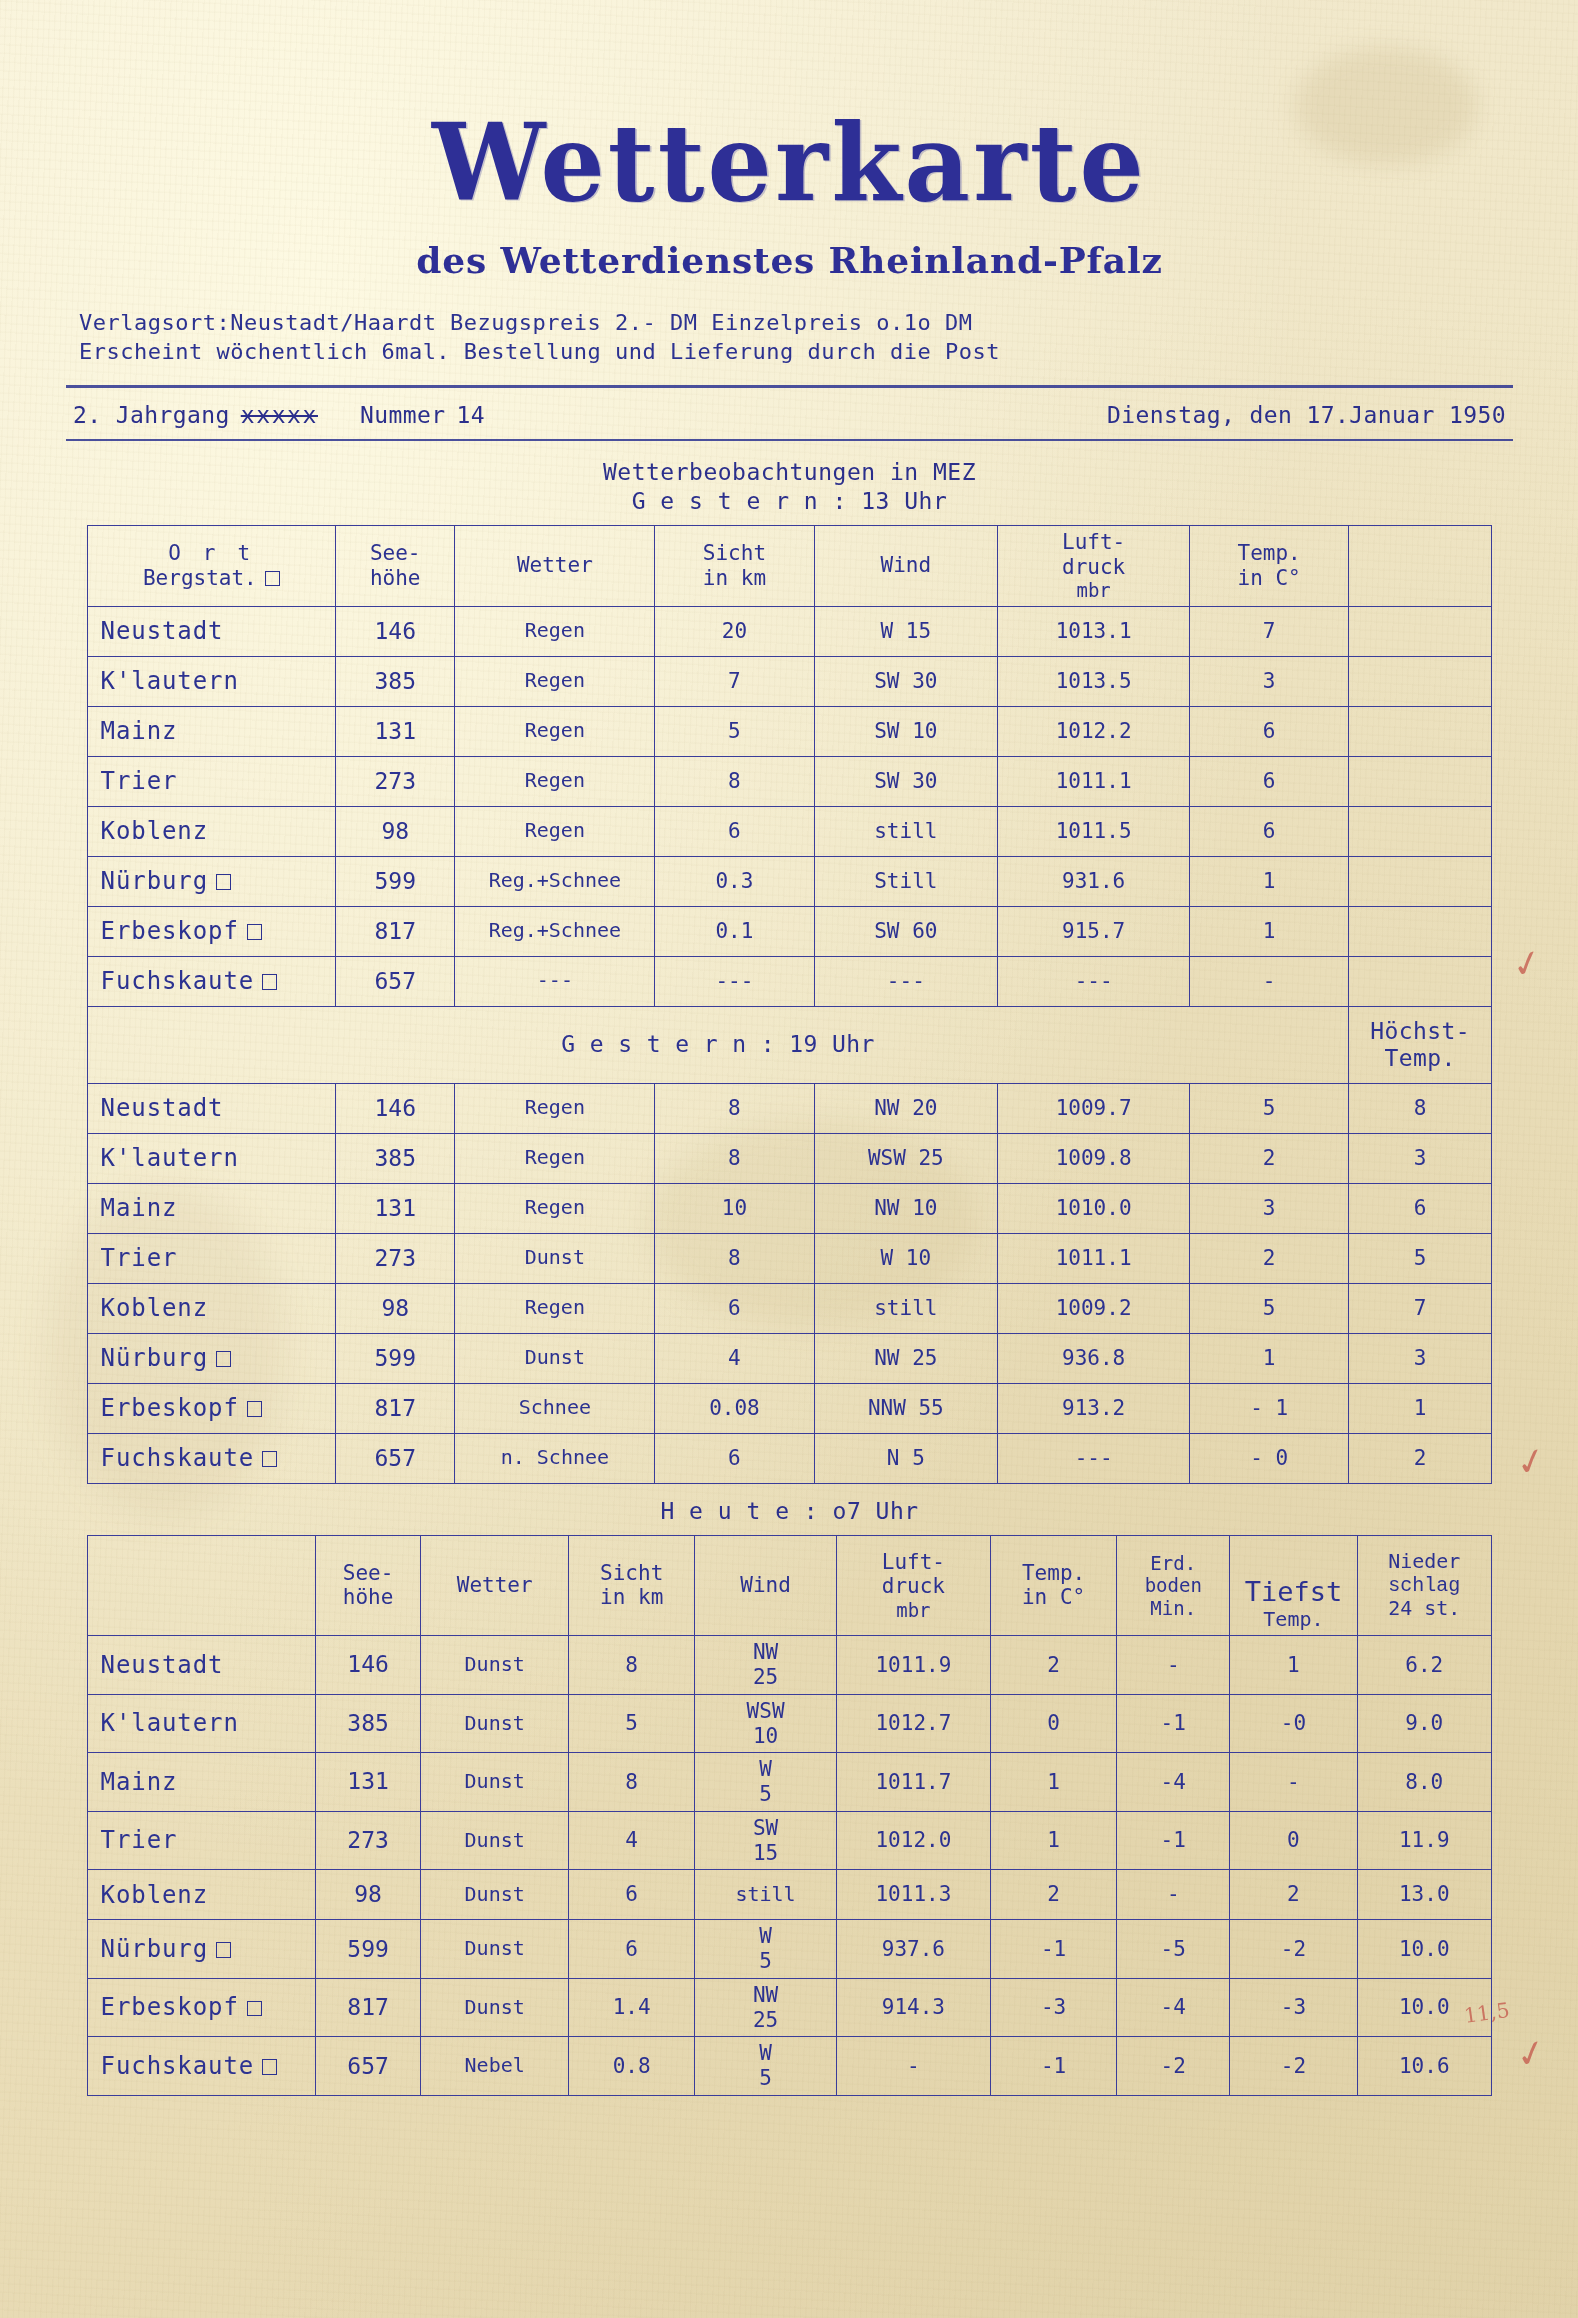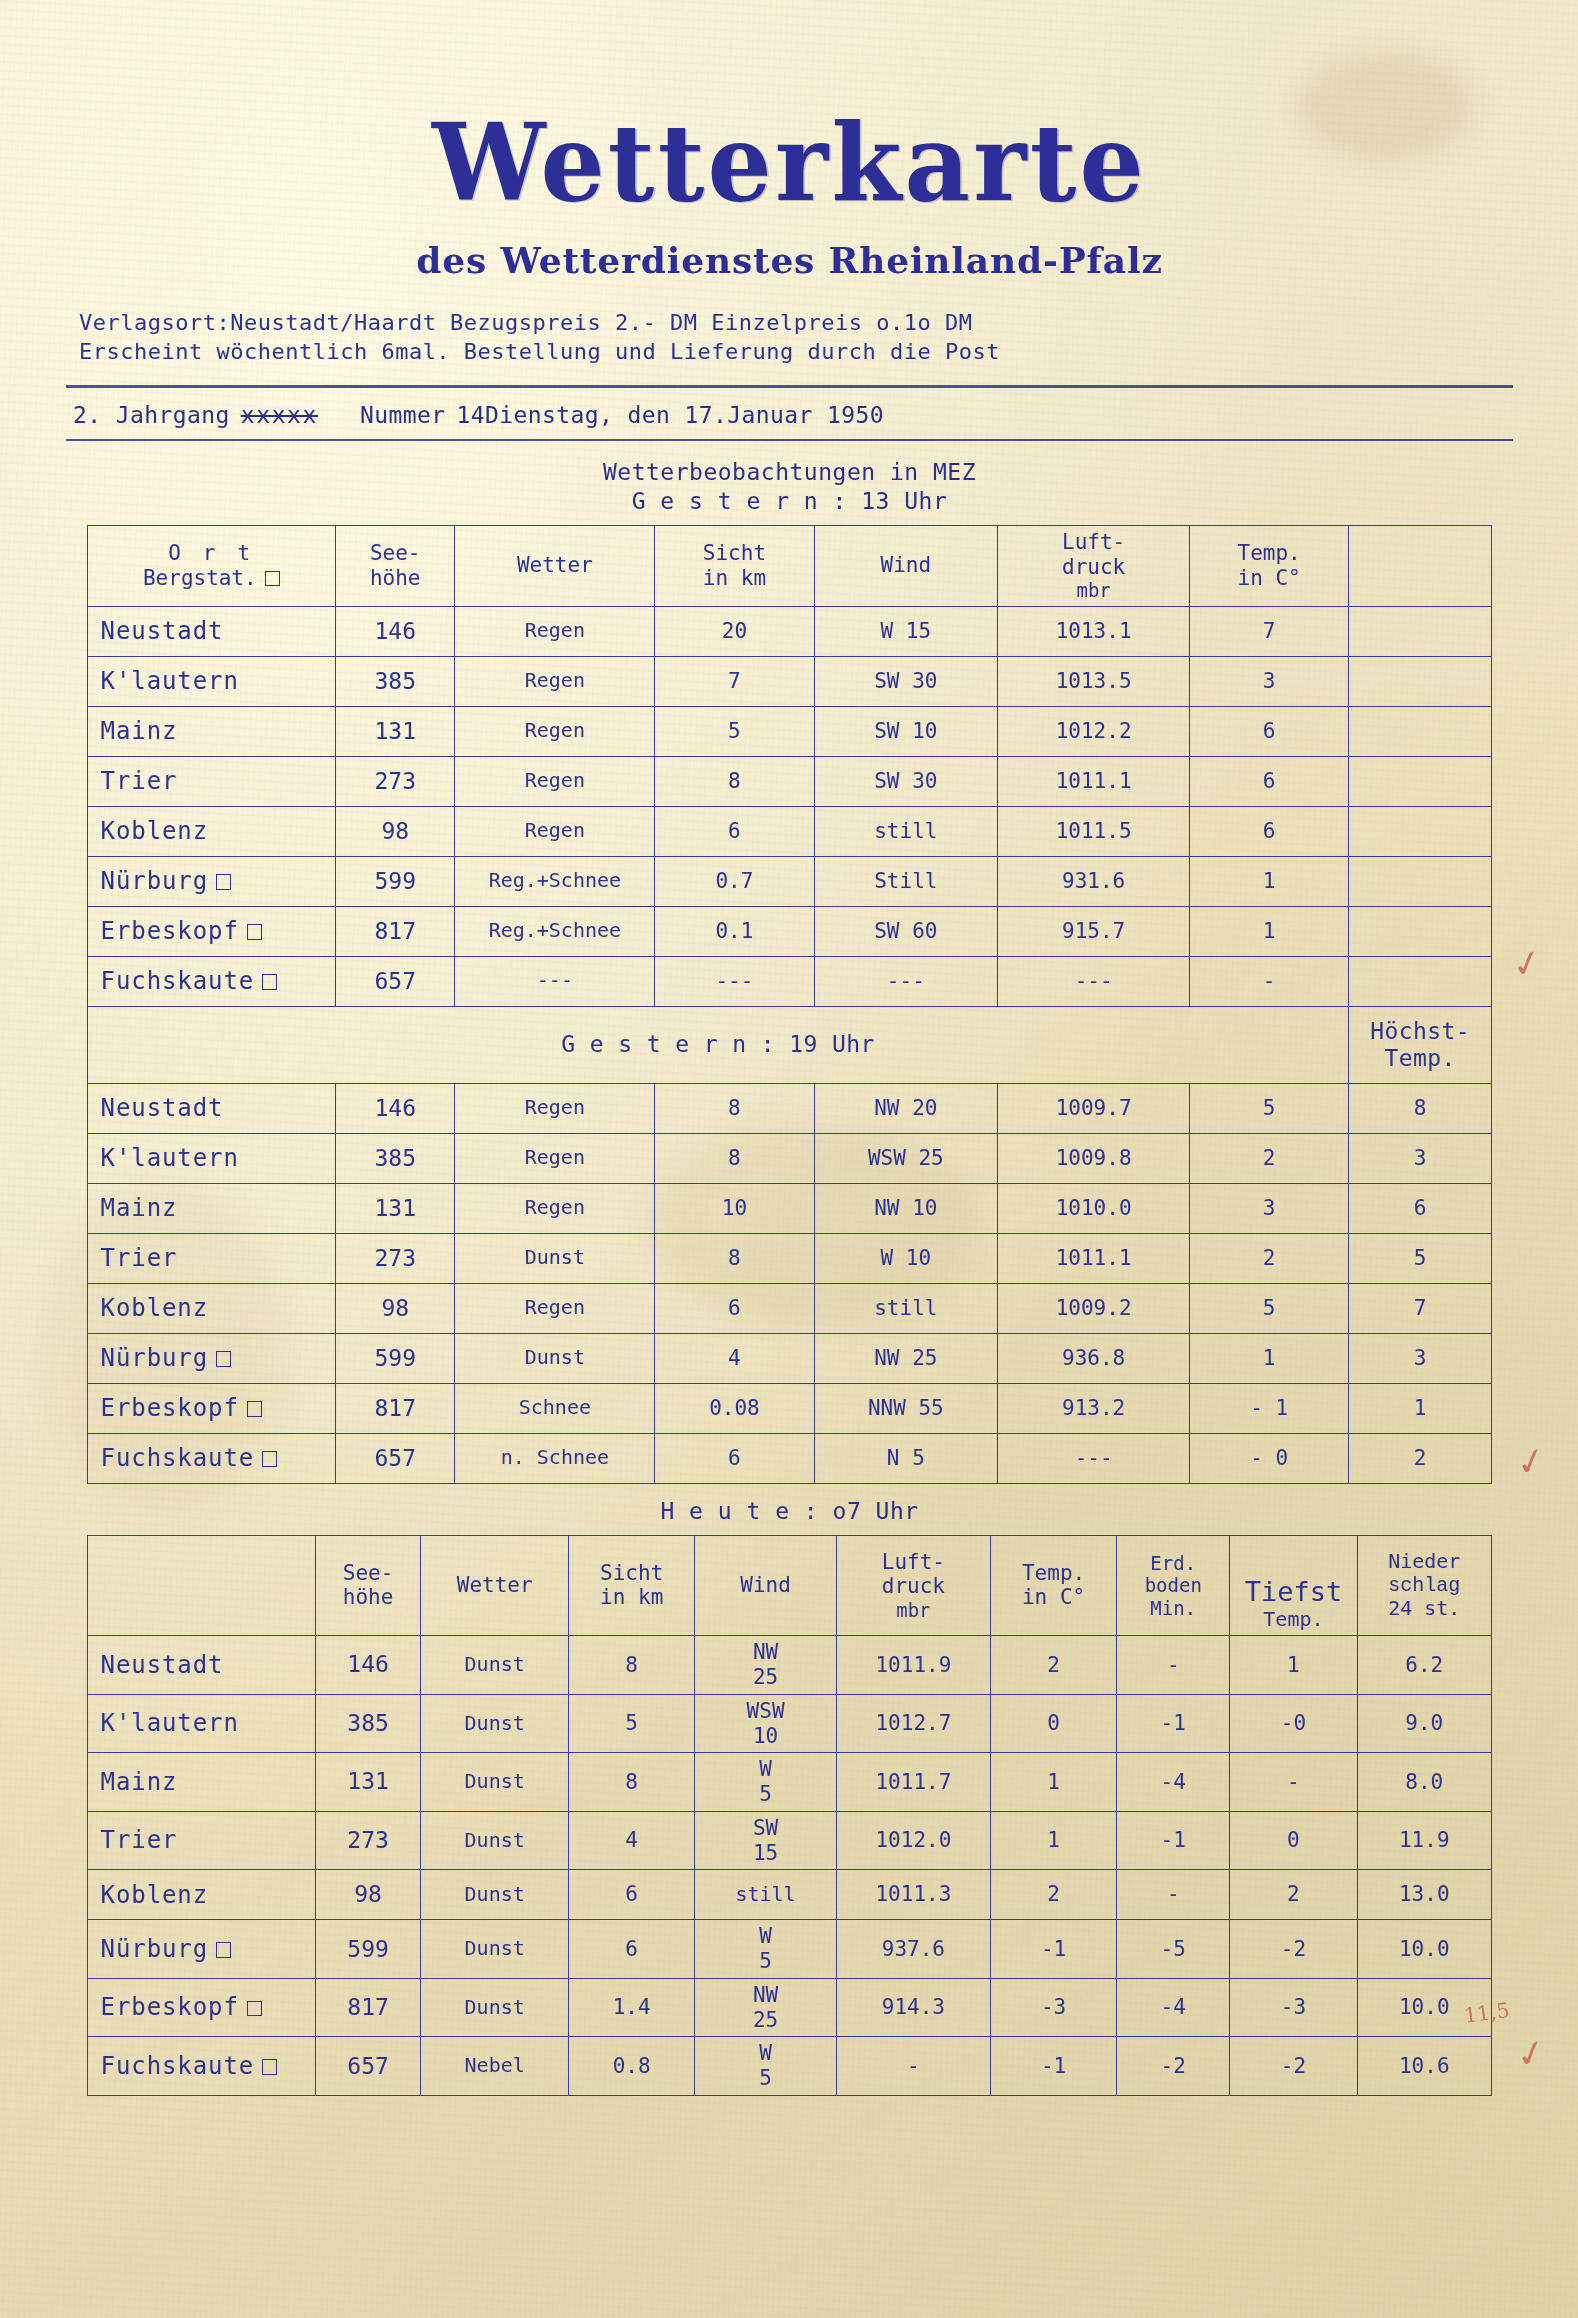--- a/index.html
+++ b/index.html
@@ -80,20 +80,21 @@
 
   .rule {
     margin: 19px 66px 0 66px;
     height: 2.4px;
     background: #2c3291;
     opacity: 0.85;
   }
 
   .issueline {
     display: flex;
+    justify-content: space-between;
     align-items: baseline;
     margin: 14px 73px 0 73px;
     font-size: 23px;
     letter-spacing: 0.4px;
   }
   .issueline .grp { display: flex; align-items: baseline; gap: 11px; }
   .strike { text-decoration: line-through; letter-spacing: 1.6px; }
   .small-gap { margin-left: 31px; }
 
   .rule2 {
@@ -284,21 +285,21 @@
       <td>6</td>
       <td>still</td>
       <td>1011.5</td>
       <td>6</td>
       <td></td>
     </tr>
     <tr>
       <td class="place"><span>Nürburg</span><span class="sq"></span></td>
       <td class="num">599</td>
       <td class="small">Reg.+Schnee</td>
-      <td>0.7</td>
+      <td>0.3</td>
       <td>Still</td>
       <td>931.6</td>
       <td>1</td>
       <td></td>
     </tr>
     <tr>
       <td class="place"><span>Erbeskopf</span><span class="sq"></span></td>
       <td class="num">817</td>
       <td class="small">Reg.+Schnee</td>
       <td>0.1</td>

